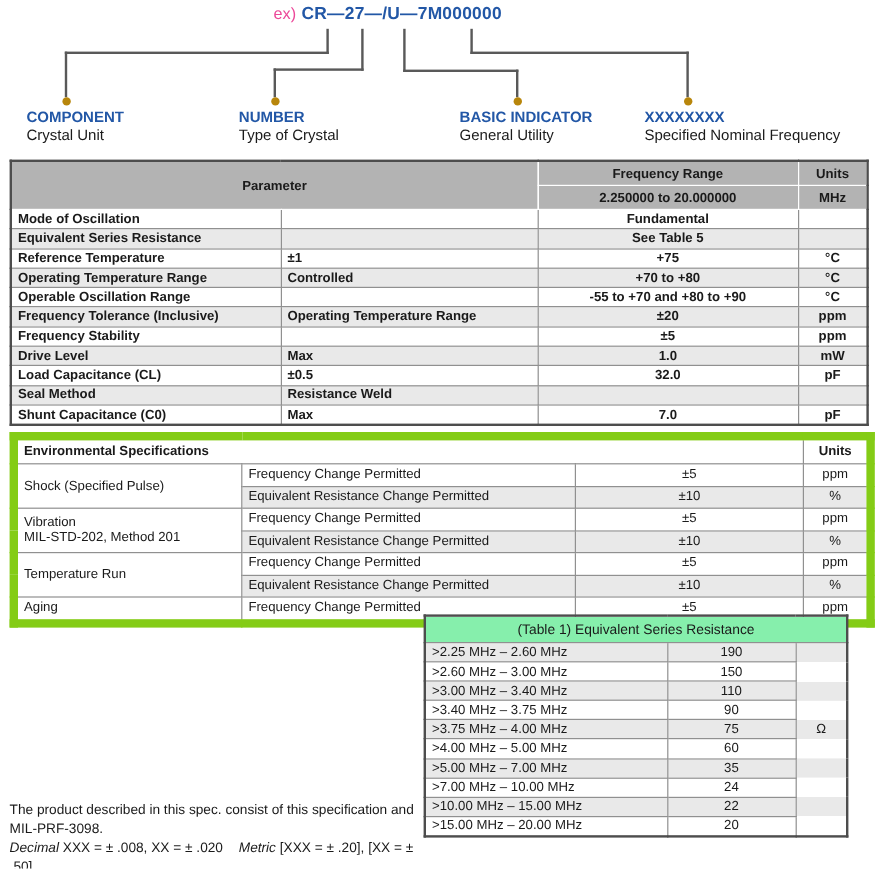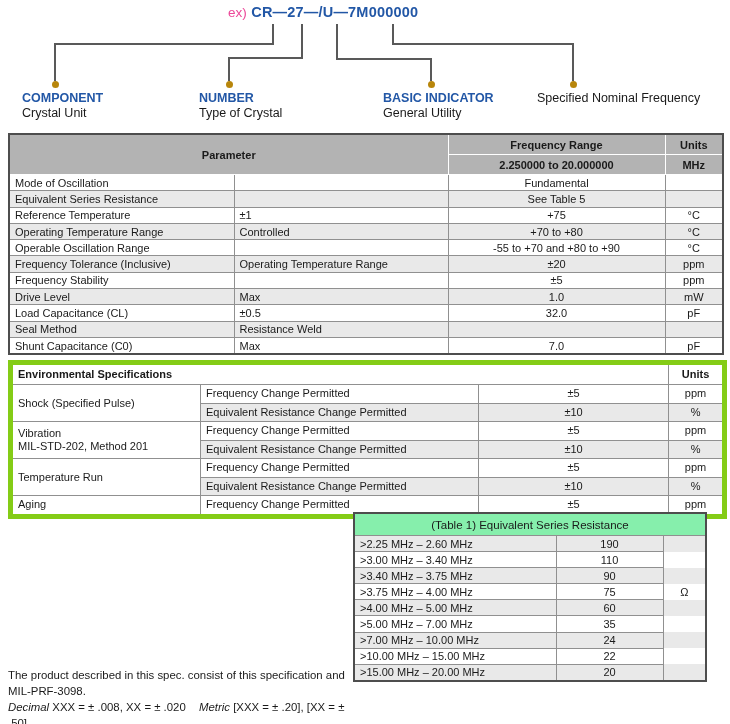--- a/index.html
+++ b/index.html
@@ -20,26 +20,26 @@
   table{position:absolute;border-collapse:collapse;table-layout:fixed;
         font-size:11px;color:#1a1a1a;}
   td,th{border:1px solid #909090;overflow:hidden;white-space:nowrap;
         padding:1px 5px;vertical-align:middle;font-weight:normal;text-align:left;}
   .ctr{text-align:center;padding:1px 2px;}
 
   
   #tblParams{left:8px;top:133px;width:714px;border:2px solid #4d4d4d;}
   #tblParams thead th{background:#b3b3b3;border:1px solid #ffffff;
         font-weight:bold;text-align:center;height:17px;}
-  #tblParams tbody td{height:13.3px;line-height:12px;}
+  #tblParams tbody td{height:13.3px;line-height:12px;font-weight:bold;}
   #tblParams tbody tr:nth-child(even) td{background:#e9e9e9;}
   #tblParams tbody tr:first-child td{border-top:1px solid #555555;}
 
   
-  #tblEnv{left:8px;top:360px;width:714px;border:5px solid #84cc16;}
+  #tblEnv{left:8px;top:360px;width:714px;border:7px solid #84cc16;}
   #tblEnv .ttl{font-weight:bold;height:17px;}
   #tblEnv td{height:15.5px;line-height:13px;}
   #tblEnv td.group{background:#ffffff;}
   #tblEnv tr.alt td{background:#e9e9e9;}
   #tblEnv tr td.group{background:#ffffff;}
 
   
   #tblEsr{left:353px;top:512px;width:352px;border:2px solid #4d4d4d;}
   #tblEsr .ttl{background:#86efac;font-weight:normal;text-align:center;height:19px;font-size:11.5px;}
   #tblEsr .hdr{font-weight:bold;text-align:center;height:19px;font-size:11.5px;}
@@ -91,20 +91,21 @@
   </div>
   <div class="dlabel" style="left:22px;top:91px;">
     <div class="t">COMPONENT</div>
     <div class="s">Crystal Unit</div>
   </div>
   <div class="dlabel" style="left:383px;top:91px;">
     <div class="t">BASIC INDICATOR</div>
     <div class="s">General Utility</div>
   </div>
   <div class="dlabel" style="left:537px;top:91px;">
+    <div class="t">XXXXXXXX</div>
     <div class="s">Specified Nominal Frequency</div>
   </div>
 
   <table id="tblParams">
     <colgroup>
         <col style="width:225px">
         <col style="width:214px">
         <col style="width:217px">
         <col style="width:58px">
       </colgroup>
@@ -269,20 +270,25 @@
         <th class="ttl" colspan="3">(Table 1) Equivalent Series Resistance</th>
       </tr>
     </thead>
     <tbody>
       <tr>
         <td>&gt;2.25 MHz – 2.60 MHz</td>
         <td class="ctr">190</td>
         <td class="u"></td>
       </tr>
       <tr>
+        <td>&gt;2.60 MHz – 3.00 MHz</td>
+        <td class="ctr">150</td>
+        <td class="u"></td>
+      </tr>
+      <tr>
         <td>&gt;3.00 MHz – 3.40 MHz</td>
         <td class="ctr">110</td>
         <td class="u"></td>
       </tr>
       <tr>
         <td>&gt;3.40 MHz – 3.75 MHz</td>
         <td class="ctr">90</td>
         <td class="u"></td>
       </tr>
       <tr>

